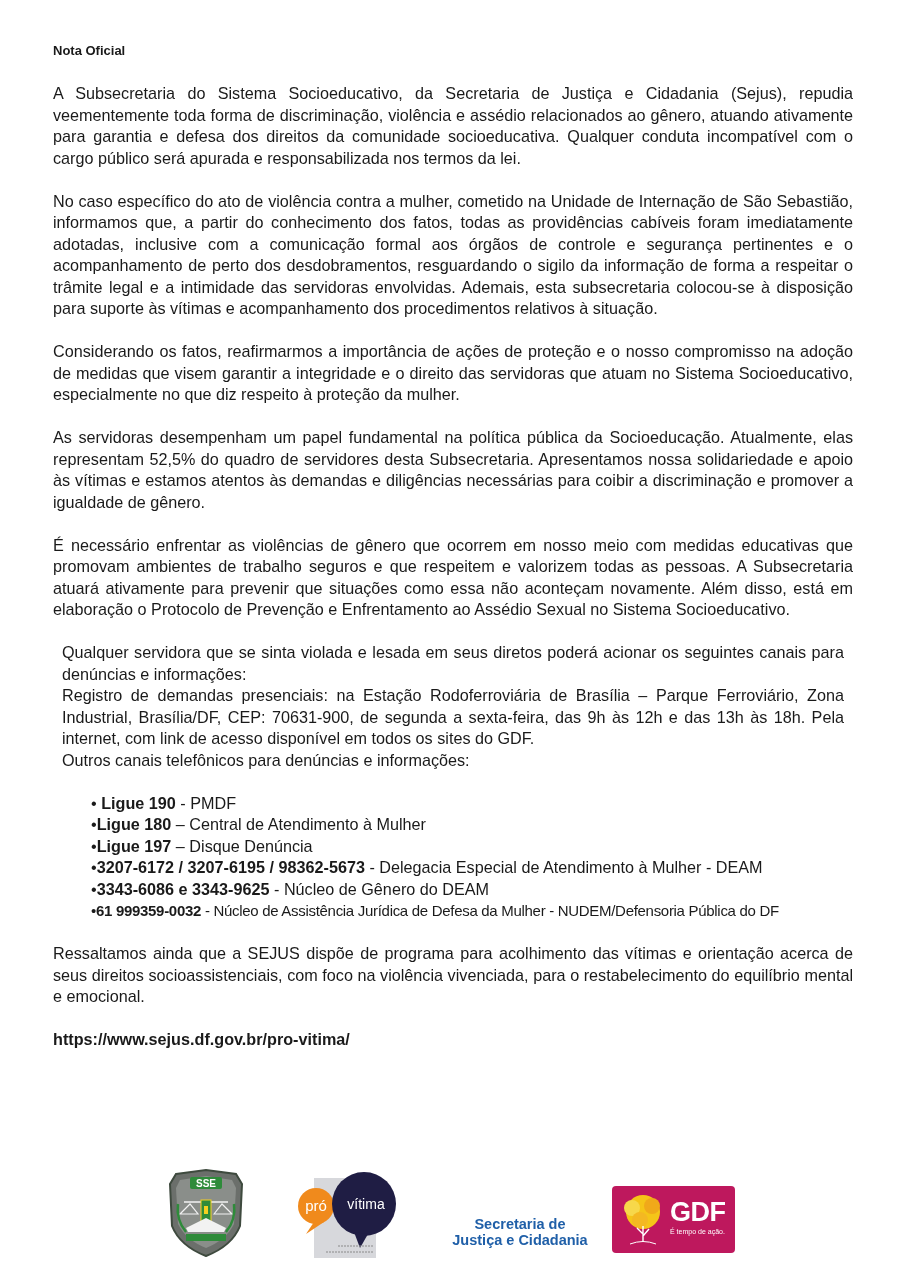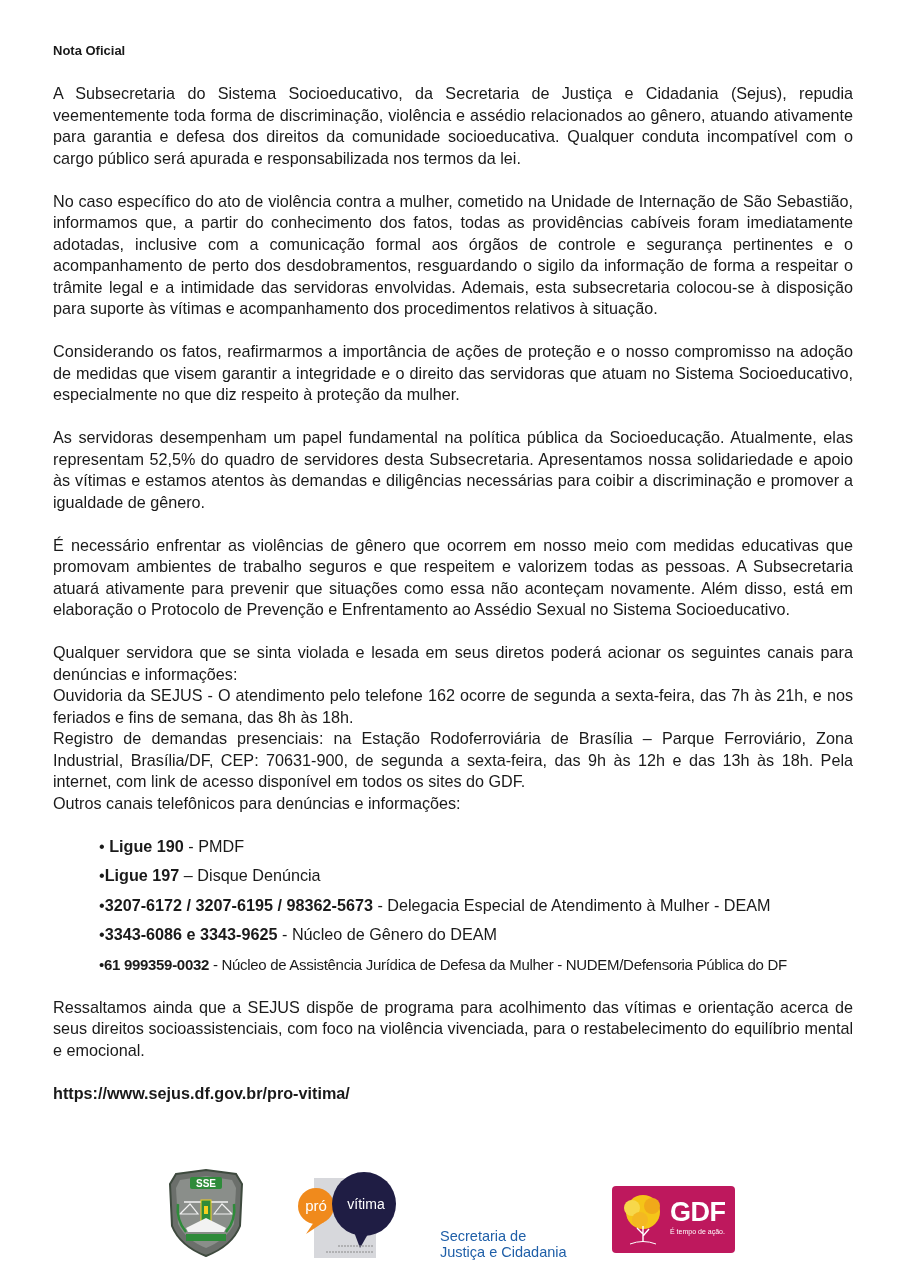--- a/index.html
+++ b/index.html
@@ -5,58 +5,58 @@
   html, body { margin: 0; padding: 0; background: #ffffff; }
   body { width: 905px; height: 1280px; position: relative; overflow: hidden; }
   .page {
     position: absolute; left: 53px; top: 40px; width: 800px;
     font-family: "Liberation Sans", sans-serif;
     font-size: 16.2px; line-height: 21.5px; color: #1a1a1a;
   }
   .title { font-weight: bold; font-size: 13px; margin: 0 0 21.5px 0; height: 21.5px; }
   p { margin: 0 0 21.5px 0; text-align: justify; }
   p.tight { margin: 0; }
-  .channels { margin: 0; }
+  .channels { margin: 9px; }
   .list { list-style: none; margin: 21.5px 0 21.5px 0; padding: 0 0 0 38px; }
-  .list li { margin: 8px; line-height: 21.5px; white-space: nowrap; }
+  .list li { margin: 0; line-height: 21.5px; white-space: nowrap; }
   .list li.small { font-size: 15px; letter-spacing: -0.3px; }
   .list b { font-weight: bold; }
   .url { font-weight: bold; margin-top: 12px; }
   .logos { position: absolute; top: 1160px; left: 0; width: 836px; height: 110px; }
   .logo { position: absolute; }
   .sse { left: 168px; top: 8px; width: 76px; height: 90px; }
   .pro { left: 298px; top: 8px; width: 102px; height: 92px; }
-  .sejus-text { left: 440px; top: 68px; width: 160px; text-align: left;
-    font-family: "Liberation Sans", sans-serif; font-weight: normal; color: #1f5fa8;
+  .sejus-text { left: 440px; top: 56px; width: 160px; text-align: center;
+    font-family: "Liberation Sans", sans-serif; font-weight: bold; color: #1f5fa8;
     font-size: 14.5px; line-height: 16px; }
   .gdf { left: 612px; top: 26px; width: 123px; height: 67px; background: #be185d; border-radius: 4px; }
   .gdf .gdf-word { position: absolute; left: 58px; top: 11px; color: #fff; font-family: "Liberation Sans", sans-serif; font-weight: bold; font-size: 27px; line-height: 30px; letter-spacing: -0.5px; }
   .gdf .gdf-slogan { position: absolute; left: 58px; top: 42px; color: #fff; font-family: "Liberation Sans", sans-serif; font-size: 7px; }
 </style>
 </head>
 <body>
 
 <div class="page">
   <div class="title">Nota Oficial</div>
 
   <p>A Subsecretaria do Sistema Socioeducativo, da Secretaria de Justiça e Cidadania (Sejus), repudia veementemente toda forma de discriminação, violência e assédio relacionados ao gênero, atuando ativamente para garantia e defesa dos direitos da comunidade socioeducativa. Qualquer conduta incompatível com o cargo público será apurada e responsabilizada nos termos da lei.</p>
   <p>No caso específico do ato de violência contra a mulher, cometido na Unidade de Internação de São Sebastião, informamos que, a partir do conhecimento dos fatos, todas as providências cabíveis foram imediatamente adotadas, inclusive com a comunicação formal aos órgãos de controle e segurança pertinentes e o acompanhamento de perto dos desdobramentos, resguardando o sigilo da informação de forma a respeitar o trâmite legal e a intimidade das servidoras envolvidas. Ademais, esta subsecretaria colocou-se à disposição para suporte às vítimas e acompanhamento dos procedimentos relativos à situação.</p>
   <p>Considerando os fatos, reafirmarmos a importância de ações de proteção e o nosso compromisso na adoção de medidas que visem garantir a integridade e o direito das servidoras que atuam no Sistema Socioeducativo, especialmente no que diz respeito à proteção da mulher.</p>
   <p>As servidoras desempenham um papel fundamental na política pública da Socioeducação. Atualmente, elas representam 52,5% do quadro de servidores desta Subsecretaria. Apresentamos nossa solidariedade e apoio às vítimas e estamos atentos às demandas e diligências necessárias para coibir a discriminação e promover a igualdade de gênero.</p>
   <p>É necessário enfrentar as violências de gênero que ocorrem em nosso meio com medidas educativas que promovam ambientes de trabalho seguros e que respeitem e valorizem todas as pessoas. A Subsecretaria atuará ativamente para prevenir que situações como essa não aconteçam novamente. Além disso, está em elaboração o Protocolo de Prevenção e Enfrentamento ao Assédio Sexual no Sistema Socioeducativo.</p>
 
   <div class="channels">
     <p class="tight">Qualquer servidora que se sinta violada e lesada em seus diretos poderá acionar os seguintes canais para denúncias e informações:</p>
-    <p class="tight">Ouvidoria da SEJUS - O atendimento pelo telefone 162 ocorre de segunda a sexta-feira, das 7h às 21h, e nos feriados e fins de semana, das 8h às 18h.</p>
     <p class="tight">Registro de demandas presenciais: na Estação Rodoferroviária de Brasília – Parque Ferroviário, Zona Industrial, Brasília/DF, CEP: 70631-900, de segunda a sexta-feira, das 9h às 12h e das 13h às 18h. Pela internet, com link de acesso disponível em todos os sites do GDF.</p>
     <p class="tight">Outros canais telefônicos para denúncias e informações:</p>
   </div>
 
   <ul class="list">
     <li><span>• </span><b>Ligue 190</b><span> - </span><span>PMDF</span></li>
+    <li><span>•</span><b>Ligue 180</b><span> – </span><span>Central de Atendimento à Mulher</span></li>
     <li><span>•</span><b>Ligue 197</b><span> – </span><span>Disque Denúncia</span></li>
     <li><span>•</span><b>3207-6172 / 3207-6195 / 98362-5673</b><span> - </span><span>Delegacia Especial de Atendimento à Mulher - DEAM</span></li>
     <li><span>•</span><b>3343-6086 e 3343-9625</b><span> - </span><span>Núcleo de Gênero do DEAM</span></li>
     <li class="small"><span>•</span><b>61 999359-0032</b><span> - </span><span>Núcleo de Assistência Jurídica de Defesa da Mulher -  NUDEM/Defensoria Pública do DF</span></li>
   </ul>
 
   <p>Ressaltamos ainda que a SEJUS dispõe de programa para acolhimento das vítimas e orientação acerca de seus direitos socioassistenciais, com foco na violência vivenciada, para o restabelecimento do equilíbrio mental e emocional.</p>
   <p class="url">https://www.sejus.df.gov.br/pro-vitima/</p>
 </div>
 

